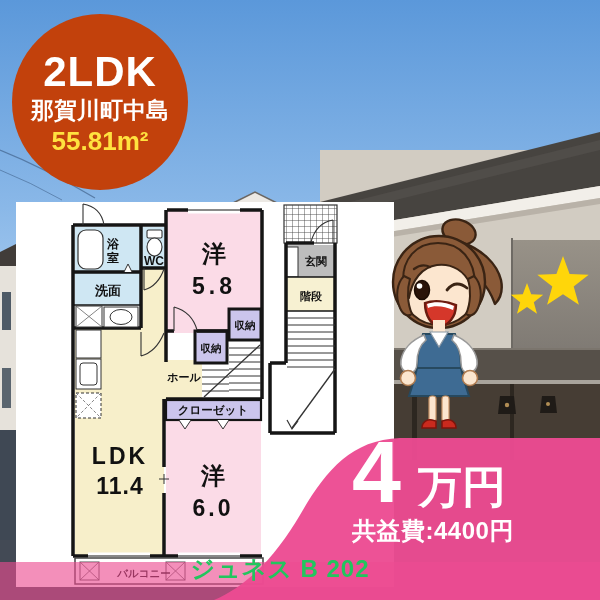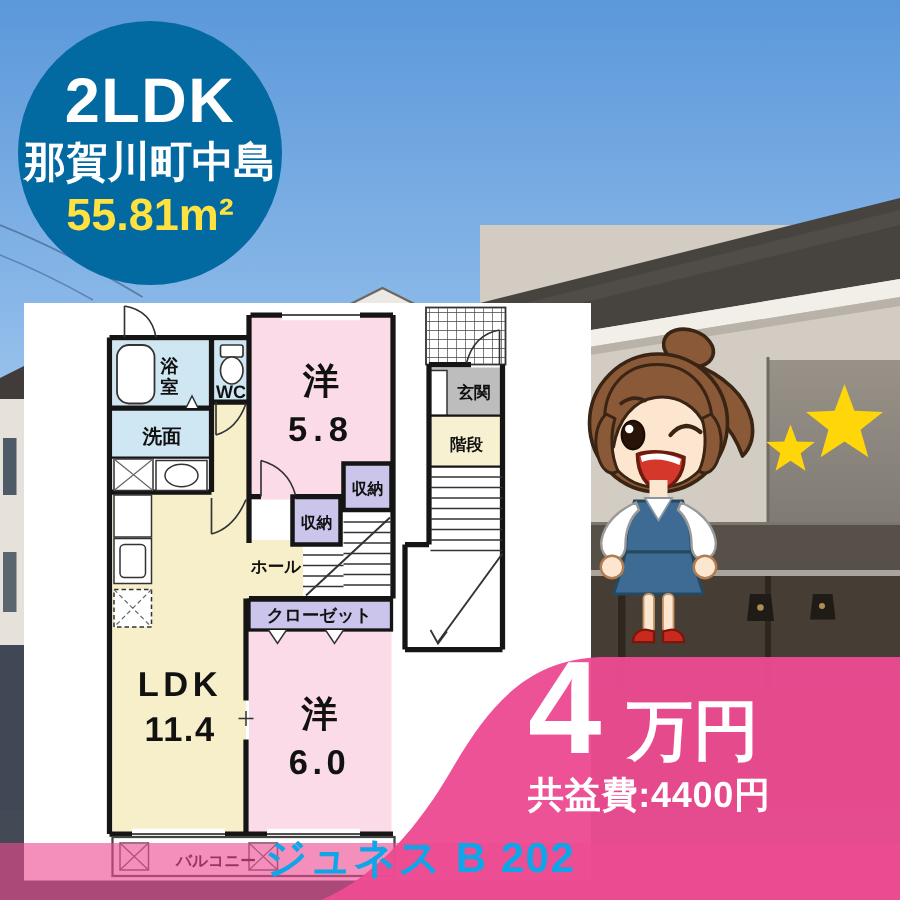--- a/index.html
+++ b/index.html
@@ -6,39 +6,39 @@
   .stage{
     position:relative;width:600px;height:600px;overflow:hidden;
     font-family:"Liberation Sans",sans-serif;font-weight:bold;
     -webkit-font-smoothing:antialiased;
   }
   .abs{position:absolute;}
   svg{display:block;}
   
   .badge{
     left:12px;top:14px;width:176px;height:176px;border-radius:50%;
-    background:#0369a1;display:flex;flex-direction:column;align-items:center;
+    background:#c2410c;display:flex;flex-direction:column;align-items:center;
     justify-content:center;text-align:center;color:#fff;line-height:1.08;
   }
   .badge .layout{font-size:42px;letter-spacing:1px;}
-  .badge .loc{font-size:28px;margin-top:4px;}
-  .badge .area{font-size:30px;margin-top:4px;color:#ffe23f;}
+  .badge .loc{font-size:23px;margin-top:4px;}
+  .badge .area{font-size:26px;margin-top:4px;color:#ffe23f;}
   
   .panel{left:16px;top:202px;width:378px;height:385px;background:#ffffff;}
   .fp-lbl{font-family:"Liberation Sans",sans-serif;font-weight:bold;fill:#111;}
   
   .band{left:0;top:562px;width:600px;height:38px;background:rgba(236,75,144,0.62);}
   .price{left:352px;top:428px;width:246px;color:#fff;}
   .price .row{display:flex;align-items:baseline;}
   .price .amount{font-size:88px;line-height:1;}
   .price .unit{font-size:44px;margin-left:17px;line-height:1;}
   .price .fee{font-size:24px;margin-top:2px;line-height:1.1;letter-spacing:0.5px;}
   .property{
     left:128px;top:553px;width:304px;text-align:center;
-    font-size:28px;color:#0ea5e9;letter-spacing:1px;
+    font-size:24px;color:#22c55e;letter-spacing:1px;
   }
 </style>
 </head>
 <body>
 
 <div class="stage">
 
   <svg class="abs" style="left:0;top:0" width="600" height="600" viewBox="0 0 600 600">
     <defs>
       <linearGradient id="sky" x1="0" y1="0" x2="0" y2="1">

